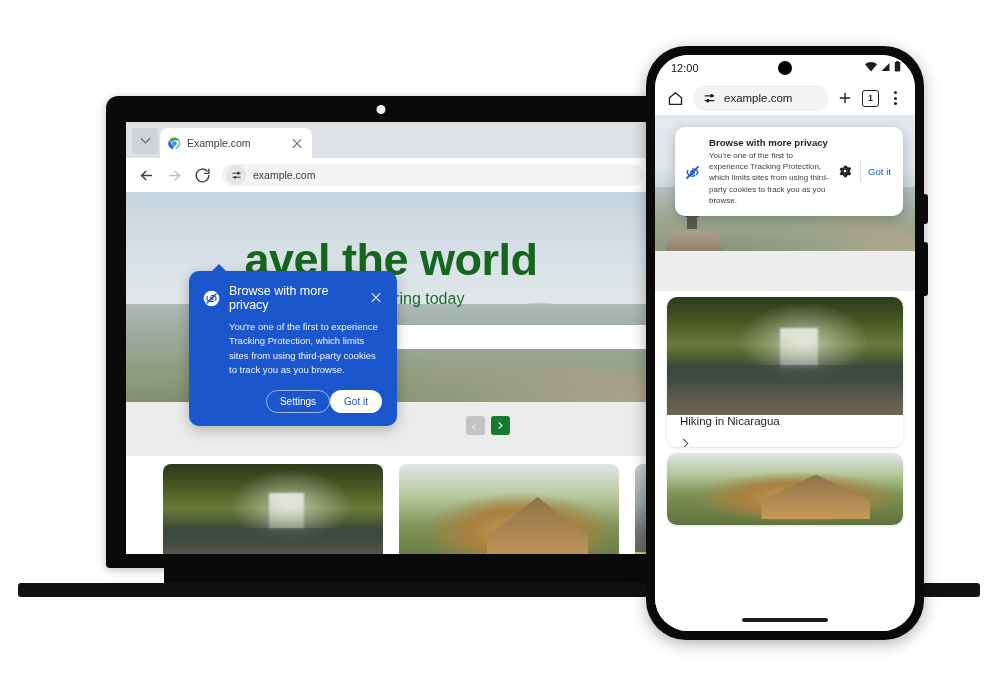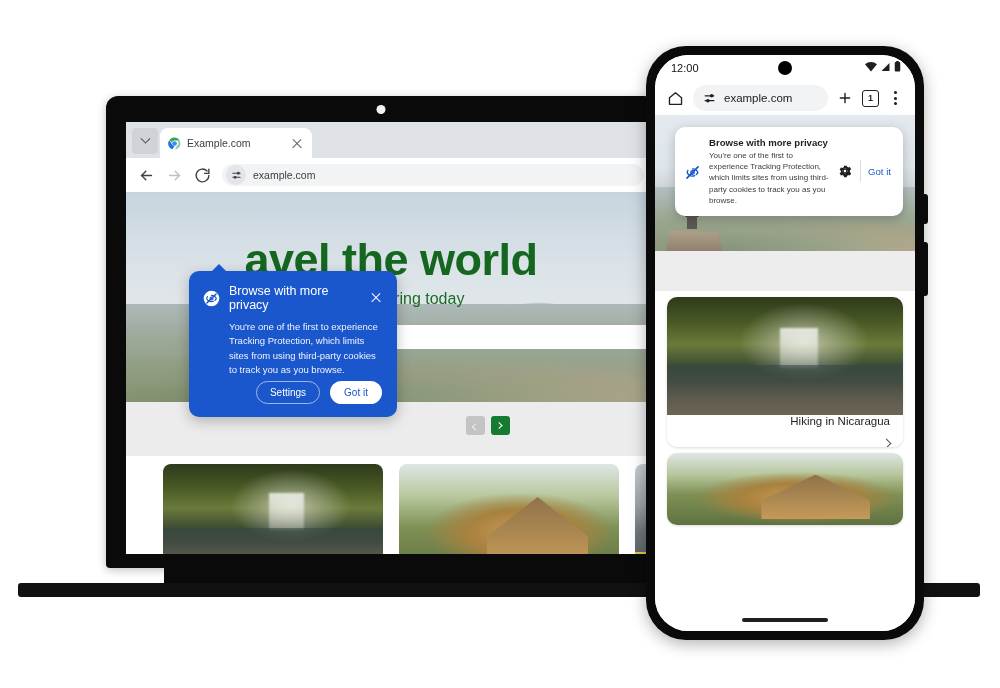--- a/index.html
+++ b/index.html
@@ -191,21 +191,21 @@
   .dlg-head { display: flex; align-items: center; gap: 9px; }
   .dlg-icon { width: 17px; height: 17px; flex: none; }
   .dlg-title { font-size: 12.5px; font-weight: 400; flex: 1; }
   .dlg-close { width: 12px; height: 12px; position: relative; flex: none; }
   .dlg-close::before, .dlg-close::after {
     content:''; position:absolute; left: 0; top: 5px; width: 12px; height: 1.3px; background:#fff;
   }
   .dlg-close::before { transform: rotate(45deg); }
   .dlg-close::after  { transform: rotate(-45deg); }
   .dlg-body { font-size: 9.5px; line-height: 1.52; margin: 8px 0 0 26px; color: #f1f4fd; }
-  .dlg-actions { display: flex; justify-content: flex-end; gap: 10px; margin-top: 3px; }
+  .dlg-actions { display: flex; justify-content: flex-end; gap: 0; margin-top: 12px; }
   .btn-outline {
     border: 1px solid #9fb6ea; border-radius: 13px; padding: 5px 13px;
     font-size: 10px; color: #fff; background: transparent;
   }
   .btn-filled {
     border: none; border-radius: 13px; padding: 6px 14px; font-size: 10px;
     color: #1a56cc; background: #fff; font-weight: 500;
   }
 
   
@@ -271,21 +271,21 @@
   .m-hiker .hb { position:absolute; left:2px; top:9px; width:14px; height:15px; background:#222a38; border-radius:4px 4px 2px 2px; }
   .m-hiker .hl { position:absolute; left:4px; top:22px; width:10px; height:14px; background:#5b5a52; }
 
   .m-gap { height: 40px; background: #ededed; }
   .m-card {
     margin: 6px 12px 0 12px; border-radius: 10px; overflow: hidden;
     box-shadow: 0 1px 3px rgba(0,0,0,.14); background: #fff;
   }
   .m-card-img { height: 118px; }
   .m-card-foot {
-    height: 32px; display: flex; align-items: flex-end; padding: 0 13px;
+    height: 32px; display: flex; align-items: flex-start; padding: 0 13px;
     background: #fff;
     flex-direction: column;
   }
   .m-card-label { flex: 1; font-size: 11.5px; color: #1f1f1f; font-weight: 500; }
   .m-card-chev { width: 7px; height: 7px; border-right: 1.8px solid #4a4f55; border-top: 1.8px solid #4a4f55; transform: rotate(45deg); }
   .m-card2-img { height: 72px; }
   .home-ind {
     position: absolute; left: 50%; bottom: 9px; transform: translateX(-50%);
     width: 86px; height: 4px; border-radius: 2px; background: #1f1f1f;
   }

